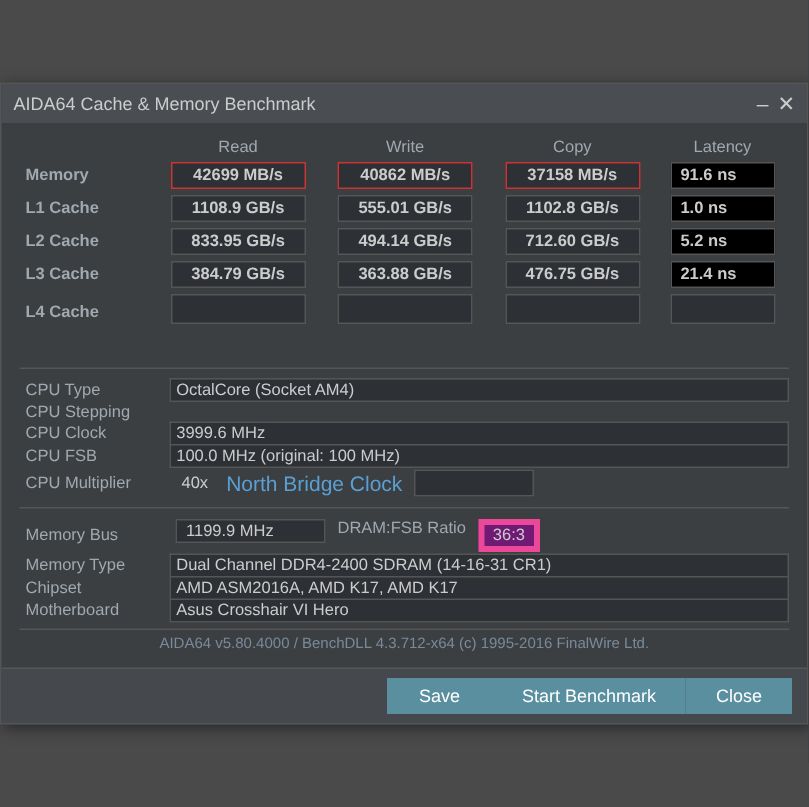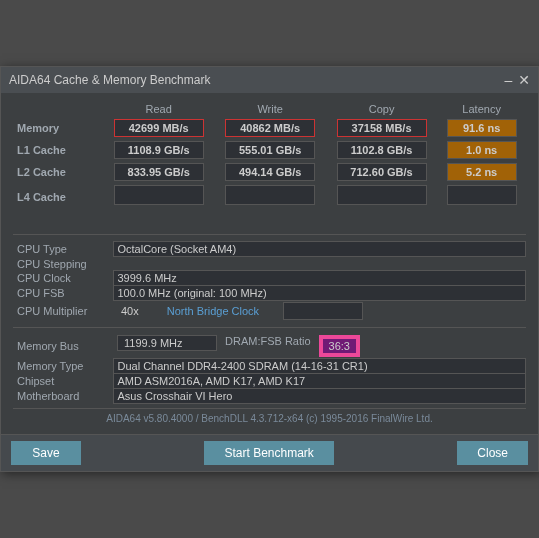--- a/index.html
+++ b/index.html
@@ -76,25 +76,25 @@
       padding: 2px 6px;
       text-align: center;
       font-size: 11px;
       min-width: 90px;
       display: inline-block;
     }
     .value-box.highlighted {
       border: 1px solid #cc3333;
     }
     .latency-box {
-      background: #a16207;
+      background: #000000;
       border: 1px solid #555;
       color: #ccc;
       padding: 2px 6px;
-      text-align: center;
+      text-align: left;
       font-size: 11px;
       min-width: 70px;
       display: inline-block;
     }
     .empty-box {
       background: #2d3035;
       border: 1px solid #555;
       min-width: 90px;
       height: 20px;
       display: inline-block;
@@ -129,34 +129,34 @@
       border: 1px solid #555;
       color: #ccc;
       padding: 1px 6px;
     }
     .info-value-inline {
       color: #ccc;
       padding: 1px 4px;
     }
     .nb-label {
       color: #5a9fd4;
-      font-size: 11px;
+      font-size: 14px;
     }
     .footer-info {
       text-align: center;
       color: #7a8a9a;
       font-size: 10px;
       padding: 4px 0 2px;
       border-top: 1px solid #555;
     }
     .button-bar {
       background: #45494d;
       padding: 6px 10px;
       display: flex;
-      justify-content: space-between;
+      justify-content: flex-end;
       border-top: 1px solid #555;
     }
     .action-btn {
       background: #5a8fa0;
       color: #fff;
       border: none;
       padding: 5px 20px;
       font-size: 12px;
       cursor: pointer;
       min-width: 70px;
@@ -220,20 +220,27 @@
             <td class="value-cell"><span class="value-box">1102.8 GB/s</span></td>
             <td class="value-cell"><span class="latency-box">1.0 ns</span></td>
           </tr>
           <tr>
             <td class="row-label">L2 Cache</td>
             <td class="value-cell"><span class="value-box">833.95 GB/s</span></td>
             <td class="value-cell"><span class="value-box">494.14 GB/s</span></td>
             <td class="value-cell"><span class="value-box">712.60 GB/s</span></td>
             <td class="value-cell"><span class="latency-box">5.2 ns</span></td>
           </tr>
+          <tr>
+            <td class="row-label">L3 Cache</td>
+            <td class="value-cell"><span class="value-box">384.79 GB/s</span></td>
+            <td class="value-cell"><span class="value-box">363.88 GB/s</span></td>
+            <td class="value-cell"><span class="value-box">476.75 GB/s</span></td>
+            <td class="value-cell"><span class="latency-box">21.4 ns</span></td>
+          </tr>
           <tr class="l4-row">
             <td class="row-label">L4 Cache</td>
             <td class="value-cell"><span class="empty-box"></span></td>
             <td class="value-cell"><span class="empty-box"></span></td>
             <td class="value-cell"><span class="empty-box"></span></td>
             <td class="value-cell"><span class="empty-latency"></span></td>
           </tr>
         </tbody>
     </table>
 
@@ -252,21 +259,21 @@
           <tr>
             <td class="info-label">CPU Clock</td>
             <td colspan="3" class="info-value">3999.6 MHz</td>
           </tr>
           <tr>
             <td class="info-label">CPU FSB</td>
             <td colspan="3" class="info-value">100.0 MHz  (original: 100 MHz)</td>
           </tr>
           <tr>
             <td class="info-label">CPU Multiplier</td>
-            <td colspan="3" style="display: flex; align-items: center; gap: 24px;">
+            <td colspan="3" style="display: flex; align-items: center; gap: 8px;">
               <span class="info-value-inline">40x</span>
               <span class="nb-label">North Bridge Clock</span>
               <span style="background: rgb(45, 48, 53); border: 1px solid rgb(85, 85, 85); display: inline-block; min-width: 80px; height: 18px;"></span>
             </td>
           </tr>
         </tbody>
     </table>
 
     <div class="divider"></div>
 

